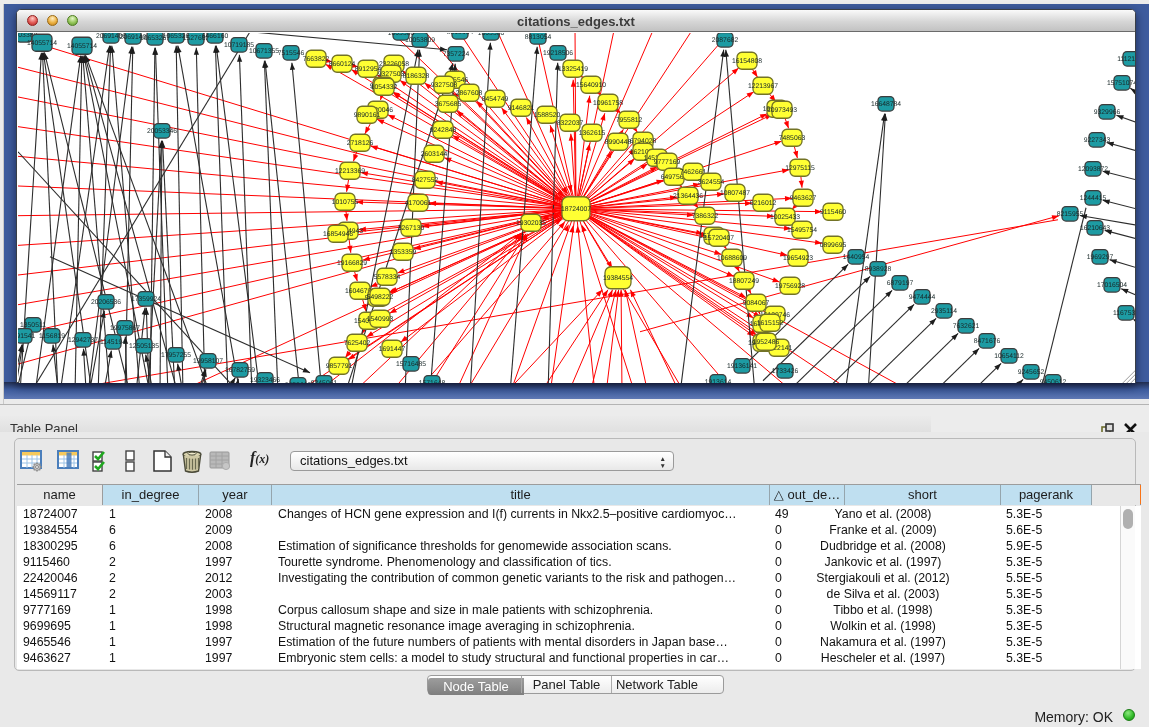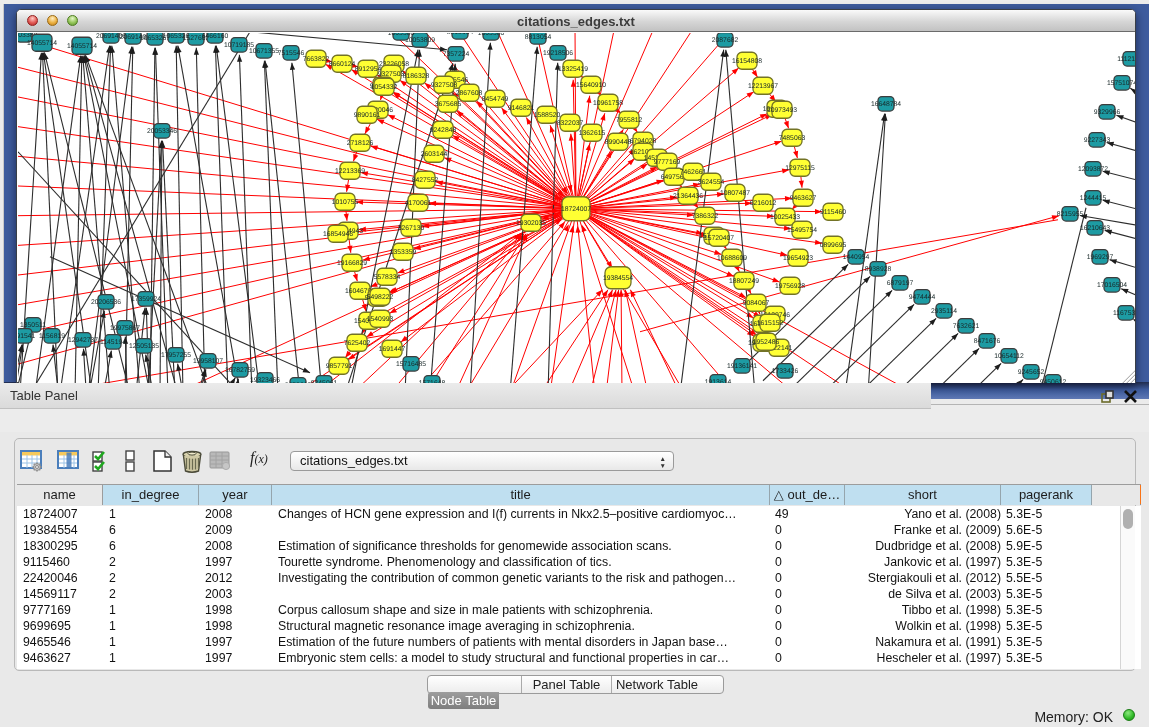--- a/index.html
+++ b/index.html
@@ -18,47 +18,47 @@
  background:linear-gradient(#fafafa,#d6d6d6 55%,#c2c2c2);border-bottom:1px solid #6b6b6b}
 #title{width:100%;text-align:center;top:4px;font-size:13px;font-weight:bold;color:#3c3c3c}
 .tl{width:11px;height:11px;border-radius:50%;top:5px}
 #tl1{left:10px;background:radial-gradient(circle at 50% 28%,#ffc9c6,#e25a55 55%,#b02a28);border:1px solid #92201f}
 #tl2{left:30px;background:radial-gradient(circle at 50% 28%,#ffeec2,#ecb142 55%,#c07c1b);border:1px solid #9a6a14}
 #tl3{left:50px;background:radial-gradient(circle at 50% 28%,#e4f6c8,#94c558 55%,#5d9431);border:1px solid #4e7c21}
 #canvas{left:1px;top:23px;width:1117px;height:350px;background:#fff;overflow:hidden}
 #graph text{text-rendering:geometricPrecision}
 
 #sep{left:0;top:404px;width:1149px;height:1px;background:#b4b4b4}
-#tpbar{left:0;top:383px;width:931px;height:26px;
+#tpbar{left:0;top:416px;width:931px;height:26px;
  background:linear-gradient(#ebebeb,#dadada);border-bottom:1px solid #c0c0c0}
 #tptxt{left:10px;top:5px;font-size:13px;color:#333}
 #panelbg{left:0;top:432px;width:1149px;height:295px;background:#e9e9e9}
 #box{left:14px;top:438px;width:1122px;height:233px;background:#e8e8e8;
  border:1px solid #b9b9b9;border-radius:5px}
 
 #dd{left:290px;top:451px;width:384px;height:20px;border:1px solid #9a9a9a;border-radius:4px;
  background:linear-gradient(#ffffff,#e8e8e8);font-size:13px;color:#111;line-height:18px;padding-left:9px}
 #dda{right:7px;top:3px;font-size:6.5px;color:#333;line-height:7px}
 
 #thead{left:17px;top:484px;width:1124px;height:21px;background:#f97316;
  border-top:1px solid #9c9c9c;border-bottom:1px solid #8f8f8f;font-size:13px;color:#1c1c1c}
 .th{position:absolute;top:0;height:20px;line-height:20px;text-align:center;
  border-right:1px solid #95a5ad;background:#bfdff0}
 .rows{font-size:12.3px;color:#111}
 .row{position:absolute;left:17px;width:1100px;height:16px;line-height:16px;white-space:nowrap}
 .row span{position:absolute;top:0}
 .c0{left:6px}.c1{left:92px}.c2{left:188px}.c3{left:261px}.c4{left:758px}
-.c5{left:828px;width:156px;text-align:right}.c6{left:989px}
+.c5{left:788px;width:156px;text-align:center}.c6{left:989px}
 #tbodybg{left:17px;top:506px;width:1124px;height:163px;background:#fff}
 #vsb{left:1120px;top:506px;width:15px;height:163px;background:#fafafa;border-left:1px solid #d5d5d5}
 #vthumb{left:2px;top:3px;width:10px;height:20px;border-radius:5px;background:#b0b0b0}
 
 #tabs{left:427px;top:675px;width:297px;height:19px;border:1px solid #9b9b9b;border-radius:4px;
  background:linear-gradient(#ffffff,#ececec);font-size:13px;text-align:center;color:#222}
-#seg1{left:0;top:16px;width:71px;height:17px;border-radius:3px 0 0 3px;
+#seg1{left:0;top:2px;width:96px;height:17px;border-radius:3px 0 0 3px;
  background:linear-gradient(#9d9d9d,#7e7e7e);color:#fff;line-height:17px}
 #seg2{left:93px;top:0;width:91px;height:17px;line-height:17px;border-left:1px solid #aaa;border-right:1px solid #aaa}
 #seg3{left:185px;top:0;width:88px;height:17px;line-height:17px}
 #mem{right:36px;top:709px;font-size:14px;color:#222}
 #memdot{right:14px;top:709px;width:12px;height:12px;border-radius:50%;
  background:radial-gradient(circle at 40% 30%,#8ce87e,#2fb926 60%,#1e8d18);border:1px solid #1a7d14}
 .ic{position:absolute;top:450px}
 </style></head><body>
 <div id="desk" class="abs"></div>
 <div id="deskbot" class="abs"></div>
@@ -1195,21 +1195,21 @@
  <path d="M2.5 6 l2 15 q6.5 2.4 13 0 l2-15" fill="#cfc9a4" stroke="#4a4a38" stroke-width="1.4"></path>
  <path d="M5.5 8v11 M8.5 8.6v11 M11.5 8.8v11 M14.5 8.6v11 M17.5 8v11" stroke="#6a6a50" stroke-width="1.3"></path>
  <ellipse cx="11" cy="3.6" rx="4" ry="1.5" fill="#efeacb" stroke="#4a4a38"></ellipse>
 </svg>
 <svg class="ic" style="left:209px" width="22" height="22">
  <rect x="1" y="2" width="19" height="16" rx="1" fill="#b9b9b9" stroke="#999"></rect>
  <path d="M1 6h19M1 10h19M1 14h19M7 2v16M13 2v16" stroke="#a2a2a2"></path>
  <circle cx="17" cy="16" r="3.6" fill="#c6c6c6" stroke="#adadad"></circle>
 </svg>
 <div class="abs" style="left:250px;top:449px;font-family:'Liberation Serif',serif;
- font-style:italic;font-weight:normal;font-size:16px;color:#222">f<span style="font-size:12px">(x)</span></div>
+ font-style:italic;font-weight:bold;font-size:16px;color:#222">f<span style="font-size:12px">(x)</span></div>
 
 <div id="dd" class="abs">citations_edges.txt<div id="dda" class="abs">▲<br>▼</div></div>
 
 <div id="thead" class="abs">
   <span class="th" style="left:0;width:86px;background:#e8e8e8;border-right:1px solid #9c9c9c">name</span>
   <span class="th" style="left:86px;width:96px">in_degree</span>
   <span class="th" style="left:182px;width:73px">year</span>
   <span class="th" style="left:255px;width:498px">title</span>
   <span class="th" style="left:753px;width:75px">△ out_de…</span>
   <span class="th" style="left:828px;width:156px">short</span>
@@ -1287,21 +1287,21 @@
       <span class="c4">0</span>
       <span class="c5">Wolkin et al. (1998)</span>
       <span class="c6">5.3E-5</span>
     </div>
 <div class="row" style="top:634px">
       <span class="c0">9465546</span>
       <span class="c1">1</span>
       <span class="c2">1997</span>
       <span class="c3">Estimation of the future numbers of patients with mental disorders in Japan base…</span>
       <span class="c4">0</span>
-      <span class="c5">Nakamura et al. (1991)</span>
+      <span class="c5">Nakamura et al. (1997)</span>
       <span class="c6">5.3E-5</span>
     </div>
 <div class="row" style="top:650px">
       <span class="c0">9463627</span>
       <span class="c1">1</span>
       <span class="c2">1997</span>
       <span class="c3">Embryonic stem cells: a model to study structural and functional properties in car…</span>
       <span class="c4">0</span>
       <span class="c5">Hescheler et al. (1997)</span>
       <span class="c6">5.3E-5</span>

